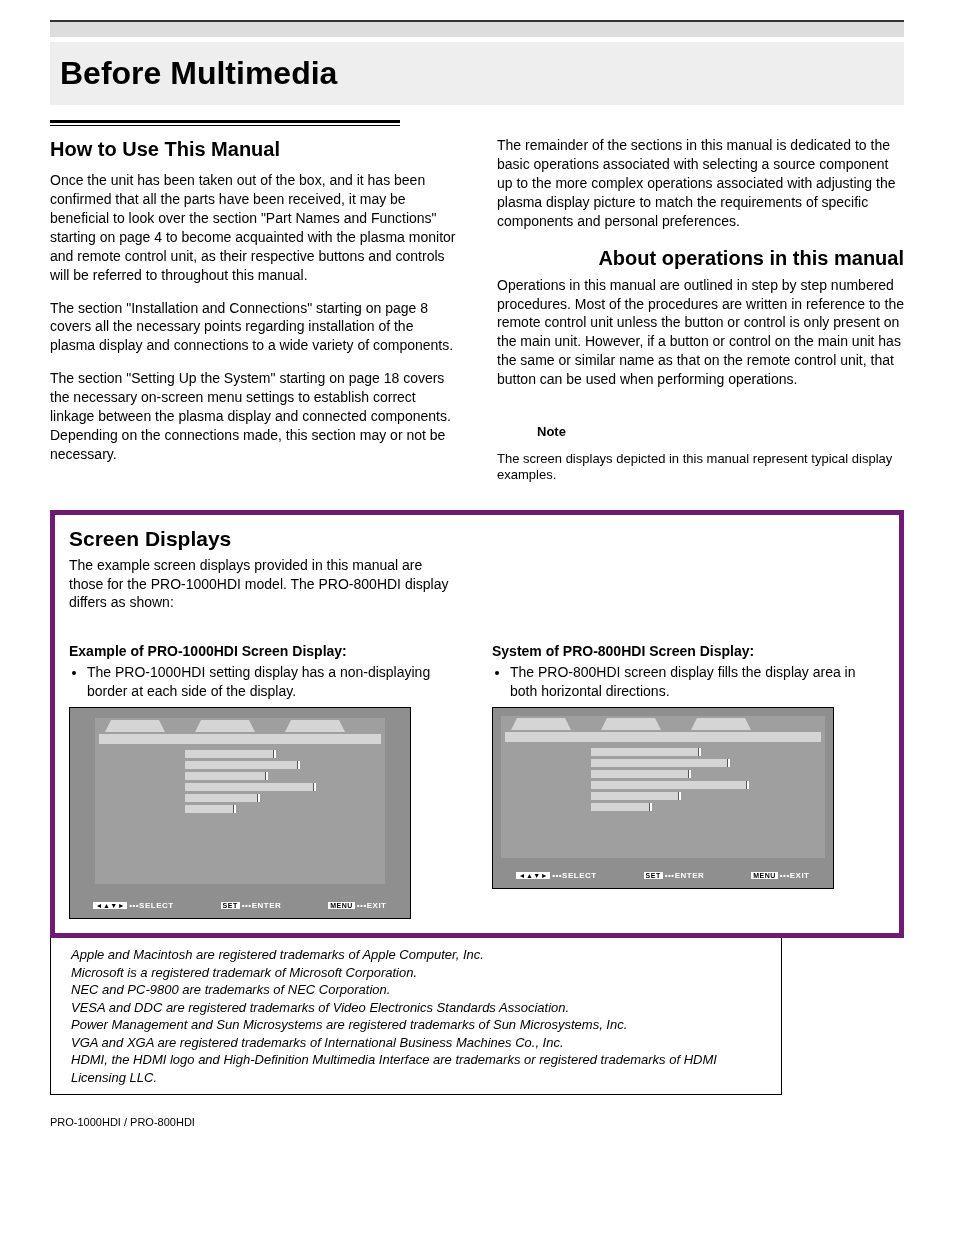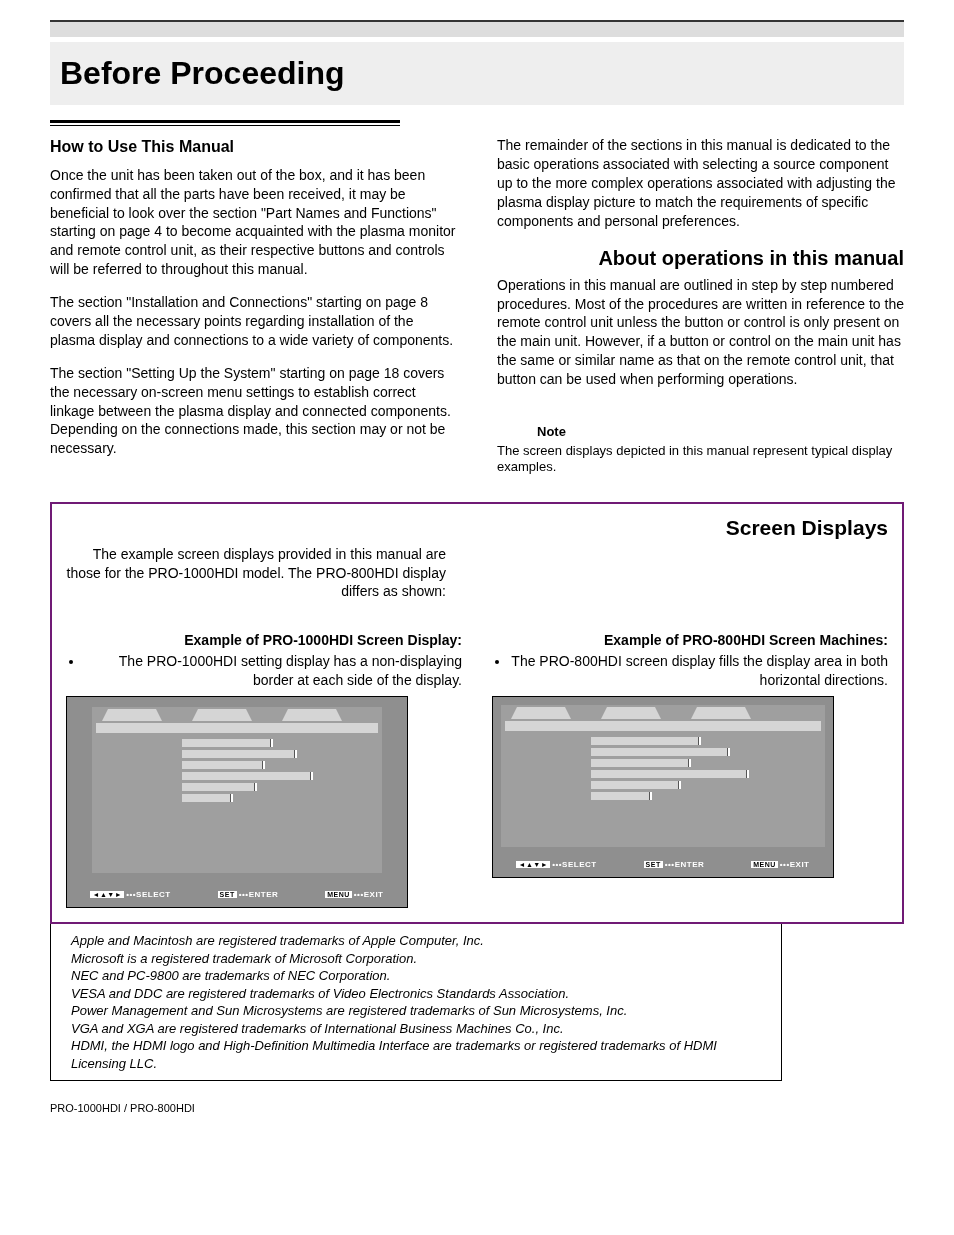--- a/index.html
+++ b/index.html
@@ -41,41 +41,40 @@
   .columns {
     display: flex;
     gap: 40px;
   }
   .col {
     flex: 1;
   }
   h2.section {
     font-family: "Arial Narrow", Arial, sans-serif;
     font-weight: bold;
-    font-size: 16px;
+    font-size: 20px;
     margin: 0 0 8px 0;
     font-stretch: condensed;
   }
   h2.sectionB {
     font-weight: bold;
     font-size: 20px;
     margin: 10px 0 4px 0;
     text-align: right;
   }
   p { margin: 0 0 14px 0; }
-  .note-hd { font-weight: bold; font-size: 13px; margin-bottom: 2px; padding-left: 40px; }
+  .note-hd { font-weight: bold; font-size: 13px; margin-bottom: 10px; padding-left: 40px; }
   .note-body { font-size: 13px; line-height:1.3; margin-bottom:14px; }
   .box {
-    border: 2px solid #701a75;
+    border: 5px solid #701a75;
     padding: 10px 14px 14px 14px;
     margin-top: 12px;
     display: flex;
     gap: 30px;
     flex-wrap: wrap;
-    text-align: right;
   }
   .box-full { width: 100%; }
   .box-col { flex:1; min-width: 360px; }
   h3.box-title { font-family:"Arial Narrow",Arial; font-stretch:condensed; font-weight:bold; font-size:21px; margin:0 0 2px 0; }
   .box-sub { font-weight:bold; font-size:14px; margin-bottom:2px; }
   ul.bullet { margin:0 0 6px 18px; padding:0; }
   ul.bullet li { font-size:14px; margin-bottom:4px; }
   .screen {
     background:#8f8f8f;
     width: 340px;
@@ -134,21 +133,21 @@
   }
   .footer-model {
     margin-top: 20px;
     font-size: 11px;
   }
 </style>
 </head>
 <body>
 
 <div class="top-strip"></div>
-<div class="chapter-title">Before Proceeding</div>
+<div class="chapter-title">Before Multimedia</div>
 
 <div class="rule-heavy"></div>
 <div class="rule-light"></div>
 
 <div class="columns">
   <div class="col">
     <h2 class="section">How to Use This Manual</h2>
     <p>Once the unit has been taken out of the box, and it has been confirmed that all the parts have been received, it may be beneficial to look over the section "Part Names and Functions" starting on page 4 to become acquainted with the plasma monitor and remote control unit, as their respective buttons and controls will be referred to throughout this manual.</p>
     <p>The section "Installation and Connections" starting on page 8 covers all the necessary points regarding installation of the plasma display and connections to a wide variety of components.</p>
     <p>The section "Setting Up the System" starting on page 18 covers the necessary on-screen menu settings to establish correct linkage between the plasma display and connected components. Depending on the connections made, this section may or not be necessary.</p>
@@ -211,21 +210,21 @@
       </div>
       <div class="screen-footer">
         <span><span class="key">◄▲▼►</span>•••<span>SELECT</span></span>
         <span><span class="key">SET</span>•••<span>ENTER</span></span>
         <span><span class="key">MENU</span>•••<span>EXIT</span></span>
       </div>
     </div>
   </div>
 
   <div class="box-col">
-    <div class="box-sub">Example of PRO-800HDI Screen Machines:</div>
+    <div class="box-sub">System of PRO-800HDI Screen Display:</div>
     <ul class="bullet">
         <li>The PRO-800HDI screen display fills the display area in both horizontal directions.</li>
       </ul>
     <div class="screen pro800">
       <div class="inner-display">
         <div class="tabs">
             <div class="tab"></div>
             <div class="tab"></div>
             <div class="tab"></div>
           </div>

